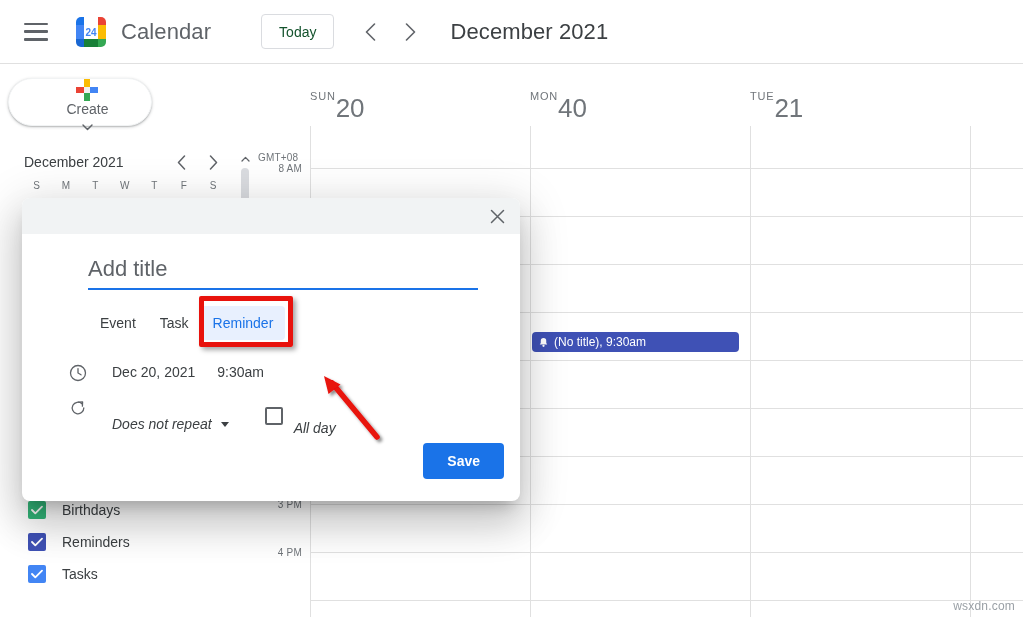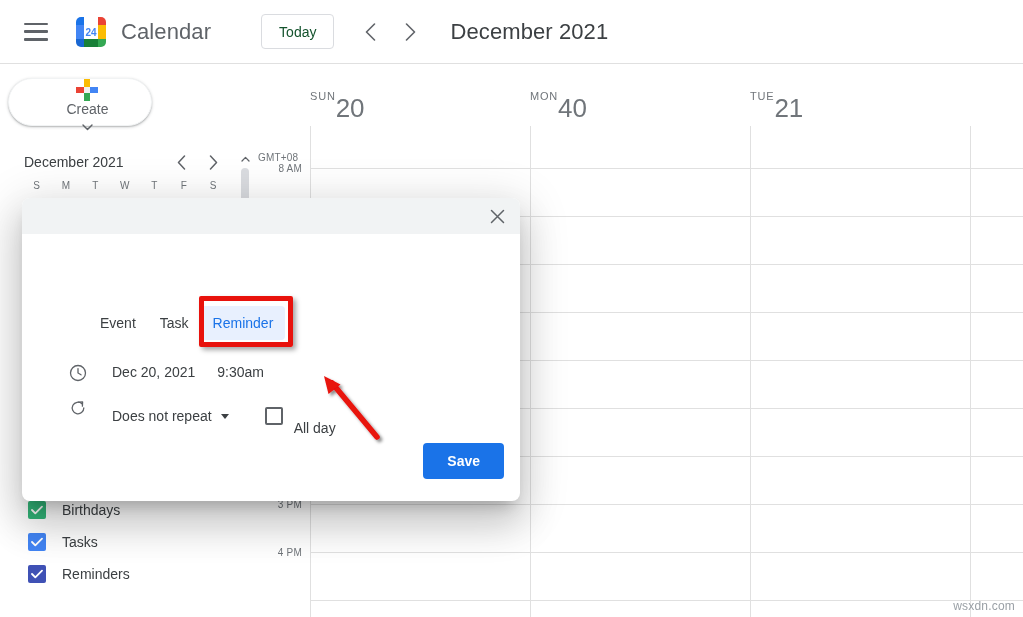--- a/index.html
+++ b/index.html
@@ -204,21 +204,21 @@
   .row-icon {
     position: absolute; left: 44px; width: 24px; height: 24px;
     display: flex; align-items: center; justify-content: center; color: #5f6368;
   }
   .datetime-row { position: absolute; left: 84px; top: 163px; display: flex; align-items: center; }
   .dt-chip {
     font-size: 14px; color: #3c4043; padding: 3px 6px; border-radius: 4px; cursor: pointer;
   }
   .dt-gap { width: 10px; }
 
-  .repeat-row { position: absolute; left: 84px; top: 198px; display: flex; align-items: center; }
+  .repeat-row { position: absolute; left: 84px; top: 198px; display: flex; align-items: flex-end; font-style: italic; }
   .repeat-sel {
     font-size: 14px; color: #3c4043; padding: 4px 6px; border-radius: 4px;
     cursor: pointer; display: flex; align-items: center;
   }
   .repeat-caret {
     margin-left: 9px; width: 0; height: 0;
     border-left: 4px solid transparent; border-right: 4px solid transparent;
     border-top: 5px solid #3c4043;
   }
   .allday-wrap { margin-left: 30px; display: flex; align-items: center; cursor: pointer; }
@@ -349,34 +349,34 @@
     <div class="cal-list">
       <div class="cal-item">
         <span class="cbx" style="background:#33b679">
           <svg width="12" height="10" viewBox="0 0 12 10">
               <path d="M1 5 L4.3 8.4 L11 1.6" stroke="#fff" stroke-width="1.8" fill="none" stroke-linecap="round" stroke-linejoin="round"></path>
             </svg>
         </span>
         <span class="cal-name">Birthdays</span>
       </div>
       <div class="cal-item">
+        <span class="cbx" style="background:#3f51b5">
+          <svg width="12" height="10" viewBox="0 0 12 10">
+              <path d="M1 5 L4.3 8.4 L11 1.6" stroke="#fff" stroke-width="1.8" fill="none" stroke-linecap="round" stroke-linejoin="round"></path>
+            </svg>
+        </span>
+        <span class="cal-name">Reminders</span>
+      </div>
+      <div class="cal-item">
         <span class="cbx" style="background:#4285f4">
           <svg width="12" height="10" viewBox="0 0 12 10">
               <path d="M1 5 L4.3 8.4 L11 1.6" stroke="#fff" stroke-width="1.8" fill="none" stroke-linecap="round" stroke-linejoin="round"></path>
             </svg>
         </span>
         <span class="cal-name">Tasks</span>
-      </div>
-      <div class="cal-item">
-        <span class="cbx" style="background:#3f51b5">
-          <svg width="12" height="10" viewBox="0 0 12 10">
-              <path d="M1 5 L4.3 8.4 L11 1.6" stroke="#fff" stroke-width="1.8" fill="none" stroke-linecap="round" stroke-linejoin="round"></path>
-            </svg>
-        </span>
-        <span class="cal-name">Reminders</span>
       </div>
     </div>
   </div>
 
   <div class="gridwrap">
 
     <div class="dayhead">
       <div class="daycol-head" style="left:60px">
         <span class="dow-label">SUN</span>
         <span class="dow-num">20</span>
@@ -411,32 +411,42 @@
       <div class="hourline" style="top:263px"></div>
       <div class="hourline" style="top:311px"></div>
       <div class="hourline" style="top:359px"></div>
       <div class="hourline" style="top:407px"></div>
       <div class="hourline" style="top:455px"></div>
 
       <div class="hourlabel" style="top:18px">8 AM</div>
       <div class="hourlabel" style="top:354px">3 PM</div>
       <div class="hourlabel" style="top:402px">4 PM</div>
 
+      <div class="event-chip" style="left:282px; top:187px; width:207px; height:20px; background:#3f51b5">
+        <span class="ic">
+          <svg width="11" height="11" viewBox="0 0 12 12">
+            <path d="M6 1.2 a3 3 0 0 1 3 3 v2.4 l1.1 1.5 h-8.2 l1.1 -1.5 v-2.4 a3 3 0 0 1 3 -3 z" fill="#fff"></path>
+            <circle cx="6" cy="9.6" r="1.25" fill="#fff"></circle>
+          </svg>
+        </span>
+        <span>(No title), 9:30am</span>
+      </div>
     </div>
   </div>
 
   <div class="dialog">
     <div class="dlg-head">
       <div class="dlg-close">
         <svg width="15" height="15" viewBox="0 0 15 15">
           <path d="M1.5 1.5 L13.5 13.5 M13.5 1.5 L1.5 13.5" stroke="#5f6368" stroke-width="1.5" stroke-linecap="round"></path>
         </svg>
       </div>
     </div>
 
+    <input class="title-input" type="text" placeholder="Add title" style="">
 
     <div class="tabs">
       <div class="tab">Event</div>
       <div class="tab">Task</div>
       <div class="tab selected">Reminder</div>
     </div>
 
     <div class="row-icon" style="top:163px">
       <svg width="18" height="18" viewBox="0 0 18 18">
         <circle cx="9" cy="9" r="7.5" stroke="#5f6368" stroke-width="1.3" fill="none"></circle>

